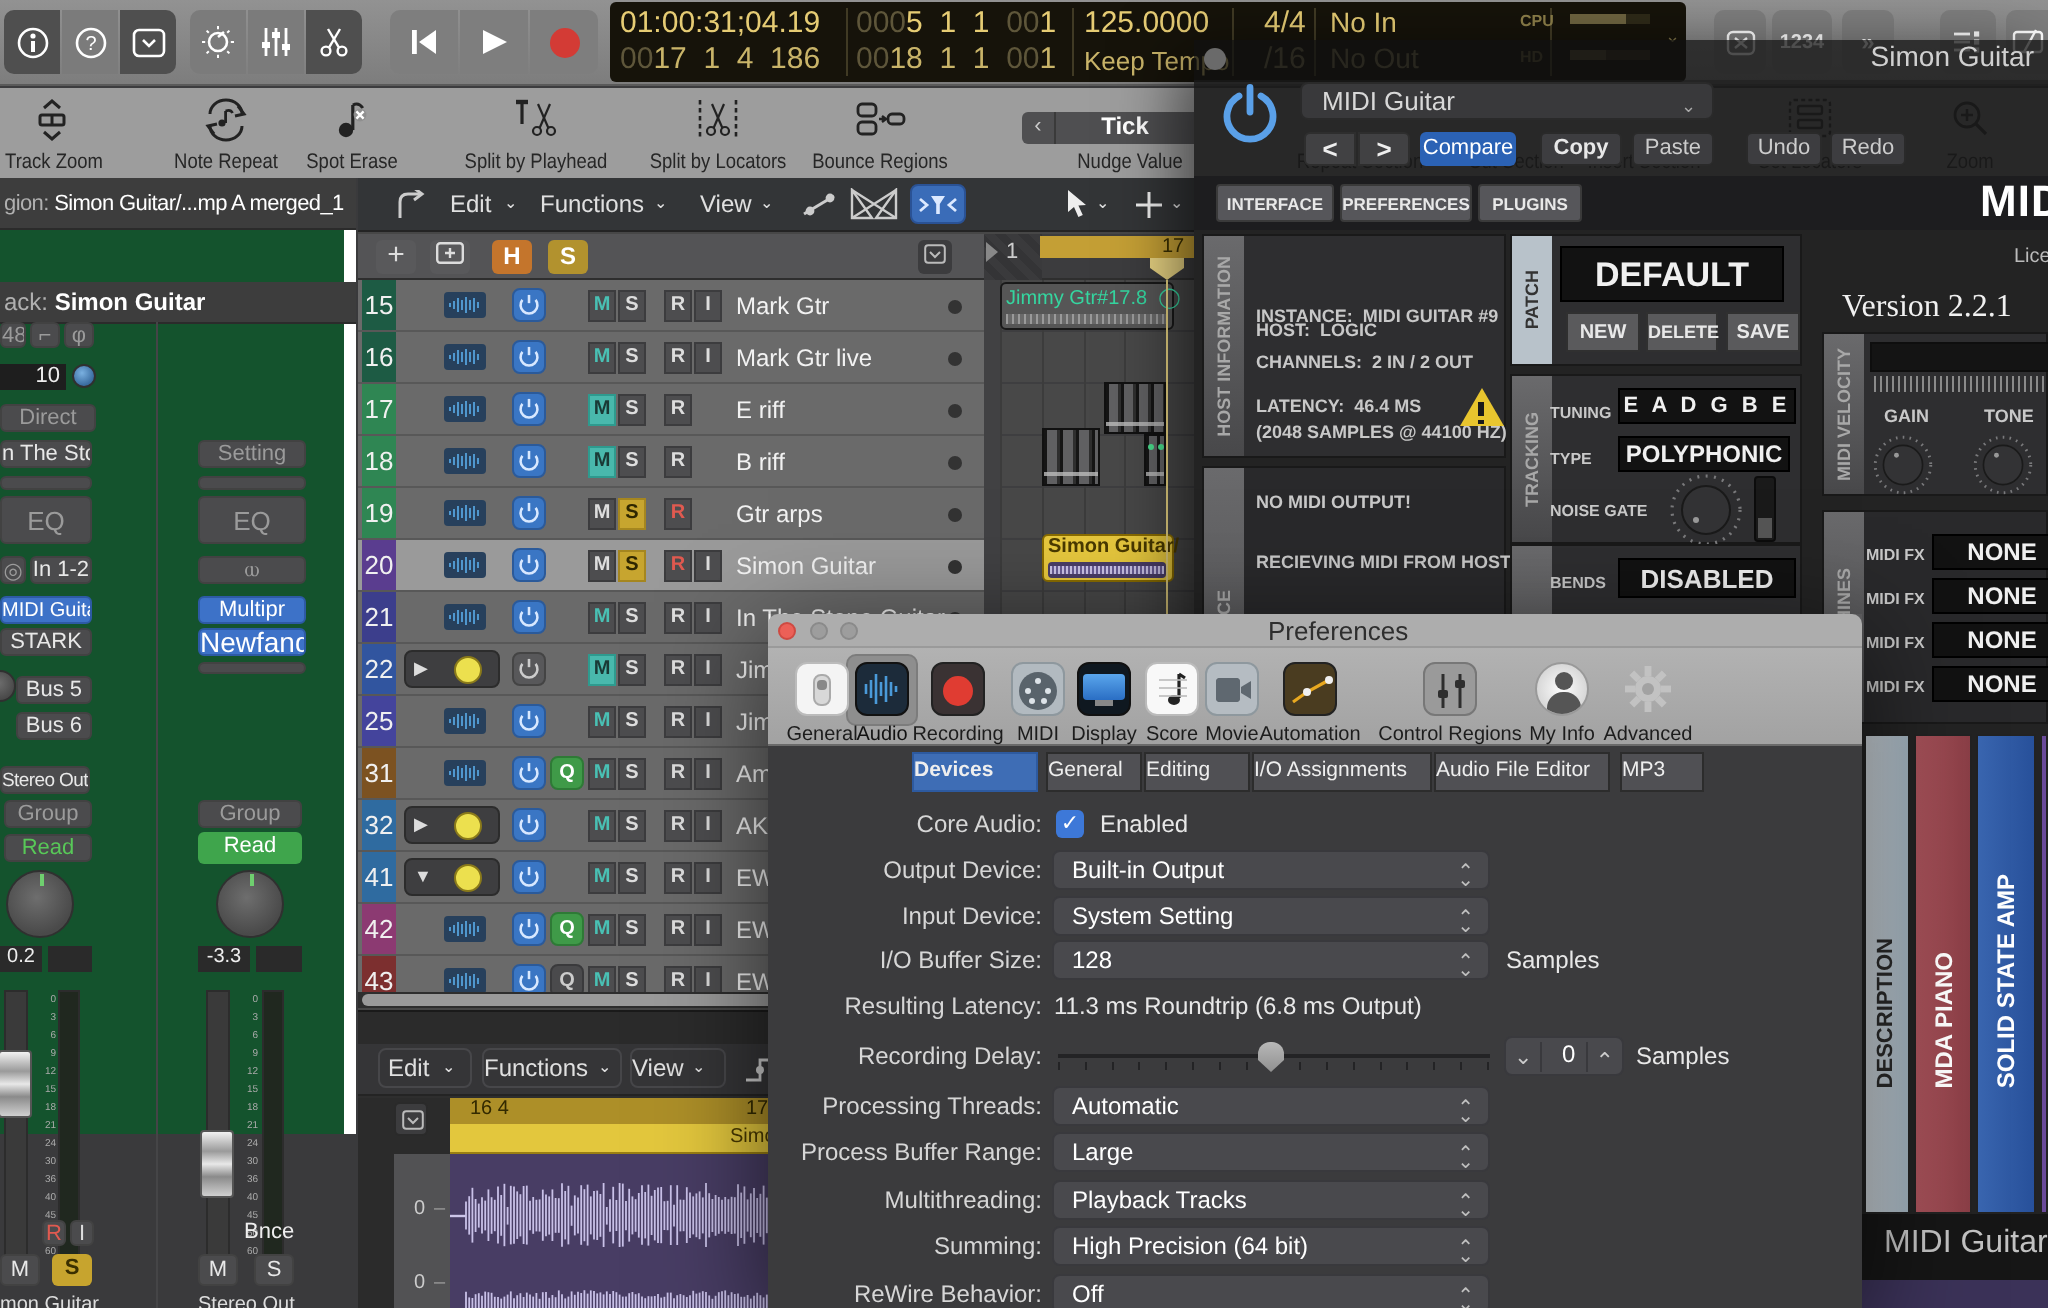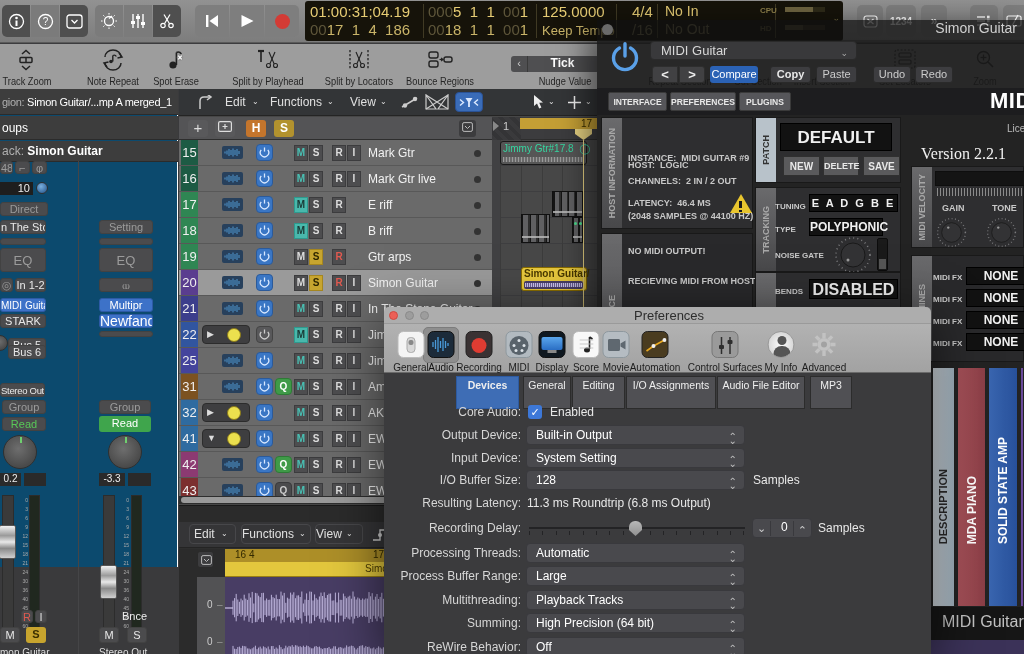--- a/index.html
+++ b/index.html
@@ -23,21 +23,21 @@
   #lcd { left:305px; top:1px; width:538px; height:40px; background:#16130a; border-radius:3px;
     color:#e6cc74; overflow:hidden; }
   .lcdrow { position:absolute; left:0; width:100%; font-size:15px; white-space:pre; }
   .dim { color:#5e563a; }
   .lcddiv { position:absolute; top:3px; bottom:3px; width:1px; background:#403a24; }
 
   
   #content { left:0; top:89px; width:1024px; height:565px; background:#3a3a3c; }
 
   
-  #insp { left:0; top:0; width:178px; height:478px; background:#0c4a6e; border-right:1px solid #ffffff;}
+  #insp { left:0; top:0; width:178px; height:478px; background:#14532d; border-right:6px solid #ffffff;}
   .ihead { position:absolute; left:0; width:178px; background:#3d3d3d; color:#fff;
      border-bottom:1px solid #2b2b2b; font-size:12px; line-height:25px; padding-left:2px; white-space:nowrap; }
   .ib { position:absolute; background:#4b4b4d; border:1px solid #424242; border-radius:3px;
      color:#9b9b9b; font-size:11px; text-align:center; overflow:hidden; white-space:nowrap; }
   .ib.white { color:#e8e8e8; }
   .ib.blue { background:#3d72c8; border-color:#2d5aa5; color:#fff; }
   .knob { position:absolute; border-radius:50%; background:radial-gradient(circle at 45% 40%, #6e6e6e, #4a4a4a 70%); border:1px solid #303030; }
 
   
   #tpanel { left:179px; top:0; width:421px; height:565px; background:#474747; }
@@ -86,22 +86,22 @@
   .plabel { position:absolute; color:#c8c8c8; font-size:9px; font-weight:bold; white-space:nowrap; }
 
   
   #prefs { left:384px; top:307px; width:547px; height:347px; box-shadow:0 12px 50px rgba(0,0,0,0.6); }
   #pf-title { position:absolute; left:0; top:0; width:547px; height:17px; background:#adadad; border-radius:5px 5px 0 0;
      border-bottom:1px solid #9a9a9a; }
   #pf-tbar { position:absolute; left:0; top:17px; width:547px; height:49px; background:linear-gradient(#b2b2b2,#a2a2a2); border-bottom:1px solid #6a6a6a; }
   #pf-body { position:absolute; left:0; top:66px; width:547px; height:281px; background:#3b3b3d; }
   .pficon { position:absolute; top:7px; width:27px; height:27px; border-radius:6px; transform:translateX(-50%); }
   .pflabel { position:absolute; top:38px; font-size:10px; color:#1c1c1c; transform:translateX(-50%); white-space:nowrap; }
-  .pftab { position:absolute; top:3px; height:33px; background:#505054; border:1px solid #2c2c2c; color:#eee;
-     font-size:10.5px; text-align:center; line-height:16px; overflow:hidden; }
+  .pftab { position:absolute; top:3px; height:20px; background:#505054; border:1px solid #2c2c2c; color:#eee;
+     font-size:10.5px; line-height:16px; overflow:hidden; }
   .pfrow { position:absolute; width:100%; height:20px; }
   .pflab2 { position:absolute; right:300px; font-size:12px; color:#d6d6d6; white-space:nowrap; line-height:20px; }
   .pfdrop { position:absolute; left:142px; width:219px; height:20px; background:#49494d; border:1px solid #39393d;
      border-radius:4px; color:#fff; font-size:12px; line-height:19px; padding-left:9px; }
   .pfdrop::after { content:"⌃"; position:absolute; right:7px; top:1px; color:#c0c0c0; font-size:10px; }
   .pfdrop::before { content:"⌄"; position:absolute; right:7px; top:5px; color:#c0c0c0; font-size:10px; }
   .pftext { position:absolute; font-size:12px; color:#e8e8e8; line-height:20px; white-space:nowrap; }
 </style>
 </head>
 <body>
@@ -308,39 +308,38 @@
       </div>
     <span style="position:absolute; left:455px; top:23px; font-size:8px; font-weight:bold; color:#554d30;">HD</span>
     <div style="position:absolute; left:480px; top:24px; width:40px; height:5px; background:#2e2a18;">
         <div style="width:45%; height:100%; background:#4a432c;"></div>
       </div>
       <span style="position:absolute; right:3px; top:12px; color:#7a6f45; font-size:9px;">⌄</span>
   </div>
   <div class="abs" id="content">
     <div class="abs" id="insp">
       <div class="ihead" style="top:0; height:26px; font-size:11px; line-height:26px; letter-spacing:-0.3px;"><span style="color:#b0b0b0;">gion: </span>Simon Guitar/...mp A merged_1</div>
-      <div class="ihead" style="top:27px; height:24px; line-height:24px;">oups</div>
       <div class="ihead" style="top:52px; height:21px; line-height:21px;"><span style="color:#b0b0b0;">ack: </span><b>Simon Guitar</b></div>
 
       <div class="ib" style="left:0; top:72px; width:13px; height:13px;">48</div>
       <div class="ib" style="left:15px; top:72px; width:15px; height:13px;">⌐</div>
       <div class="ib" style="left:32px; top:72px; width:15px; height:13px;">φ</div>
       <div style="position:absolute; left:0; top:93px; width:33px; height:13px; background:#1e1e1e; color:#eee; font-size:11px; text-align:right; padding-right:3px;">10</div>
       <div class="knob" style="left:36px; top:93px; width:12px; height:12px; background:radial-gradient(circle at 40% 35%, #7ab0e0, #3a6ca0 70%);"></div>
       <div class="ib" style="left:0; top:113px; width:48px; height:14px; line-height:13px;">Direct</div>
       <div class="ib white" style="left:0; top:131px; width:46px; height:14px; line-height:13px;">n The Sto...</div>
       <div class="ib" style="left:0; top:149px; width:46px; height:7px;"></div>
       <div class="ib" style="left:0; top:159px; width:46px; height:24px; line-height:23px; font-size:13px;">EQ</div>
       <div class="ib" style="left:0; top:189px; width:13px; height:14px;">◎</div>
       <div class="ib white" style="left:15px; top:189px; width:31px; height:14px; line-height:13px;">In 1-2</div>
       <div class="ib blue" style="left:0; top:209px; width:46px; height:14px; line-height:13px; font-size:10px;">MIDI Guita</div>
       <div class="ib white" style="left:0; top:225px; width:46px; height:14px; line-height:13px;">STARK</div>
       <div class="knob" style="left:-8px; top:246px; width:16px; height:16px;"></div>
       <div class="ib white" style="left:8px; top:249px; width:38px; height:14px; line-height:13px;">Bus 5</div>
-      <div class="ib white" style="left:8px; top:256px; width:38px; height:14px; line-height:13px;">Bus 6</div>
+      <div class="ib white" style="left:8px; top:267px; width:38px; height:14px; line-height:13px;">Bus 6</div>
       <div class="ib white" style="left:0; top:294px; width:45px; height:14px; line-height:13px; font-size:9.5px; letter-spacing:-0.3px;">Stereo Out</div>
       <div class="ib" style="left:2px; top:311px; width:44px; height:14px; line-height:13px;">Group</div>
       <div class="ib" style="left:2px; top:328px; width:44px; height:14px; line-height:13px; color:#58c858;">Read</div>
       <div class="knob" style="left:3px; top:346px; width:34px; height:34px;">
           <div style="position:absolute;left:16px;top:1px;width:2px;height:6px;background:#6fcf6f;"></div>
         </div>
       <div style="position:absolute; left:0; top:384px; width:21px; height:13px; background:#2a2a2a; color:#eee; font-size:10px; text-align:center;">0.2</div>
       <div style="position:absolute; left:24px; top:384px; width:22px; height:13px; background:#2a2a2a;"></div>
 
       <div class="ib" style="left:99px; top:131px; width:54px; height:14px; line-height:13px;">Setting</div>
@@ -1370,38 +1369,38 @@
         <div class="pbtn2" style="left:107px; top:38px; width:37px; height:20px; line-height:19px; background:#5a5a5c;">SAVE</div>
       </div>
 
       <div class="panel" style="left:158px; top:72px; width:146px; height:85px;">
         <div class="pvlabel">
             <span class="vtext">TRACKING</span>
           </div>
         <div class="plabel" style="left:19px; top:14px; font-size:8px;">TUNING</div>
         <div class="pvalue" style="left:53px; top:6px; width:89px; height:18px; font-size:11px; line-height:17px; letter-spacing:2px;">E A D G B E</div>
         <div class="plabel" style="left:19px; top:37px; font-size:8px;">TYPE</div>
-        <div class="pvalue" style="left:53px; top:30px; width:74px; height:18px; font-size:12px; line-height:17px;">POLYPHONIC</div>
+        <div class="pvalue" style="left:53px; top:30px; width:86px; height:18px; font-size:12px; line-height:17px;">POLYPHONIC</div>
         <div class="plabel" style="left:19px; top:63px; font-size:8px;">NOISE GATE</div>
         <svg style="position:absolute; left:78px; top:48px;" width="38" height="38" viewBox="0 0 38 38">
             <circle cx="19" cy="19" r="17" fill="none" stroke="#7a7a7c" stroke-width="1.6" stroke-dasharray="1,3.2"></circle>
             <circle cx="19" cy="19" r="12" fill="#333335" stroke="#1a1a1a"></circle>
             <circle cx="14" cy="24" r="1.5" fill="#999"></circle>
           </svg>
         <div style="position:absolute; left:121px; top:50px; width:11px; height:33px; background:#1a1a1a; border:1px solid #0c0c0c; border-radius:2px;">
             <div style="position:absolute; bottom:1px; left:1px; right:1px; height:10px; background:#555;"></div>
           </div>
       </div>
 
       <div class="panel" style="left:158px; top:157px; width:146px; height:136px;">
         <div class="pvlabel">
             <span class="vtext">CALIBRATION</span>
           </div>
         <div class="plabel" style="left:19px; top:14px; font-size:8px;">BENDS</div>
-        <div class="pvalue" style="left:53px; top:6px; width:89px; height:20px; font-size:16px; line-height:19px;">DISABLED</div>
+        <div class="pvalue" style="left:53px; top:6px; width:89px; height:20px; font-size:13px; line-height:19px;">DISABLED</div>
       </div>
 
       <div class="panel" style="left:314px; top:51px; width:113px; height:82px;">
         <div class="pvlabel">
             <span class="vtext">MIDI VELOCITY</span>
           </div>
         <div style="position:absolute; left:23px; top:4px; width:92px; height:15px; background:#141414; border:1px solid #0e0e0e;"></div>
         <div style="position:absolute; left:25px; top:21px; width:90px; height:8px; background:repeating-linear-gradient(90deg,#8a8a8a 0 1px,transparent 1px 3px);"></div>
         <div class="plabel" style="left:30px; top:36px;">GAIN</div>
         <div class="plabel" style="left:80px; top:36px;">TONE</div>
@@ -1517,21 +1516,21 @@
           </svg></div>
       <div class="pflabel" style="left:271px;">Automation</div>
       <div class="pficon" style="left:341px; background:#9a9a9a; border:1px solid #777;"><svg style="margin:4px 6px" width="15" height="19" viewBox="0 0 15 19">
             <g stroke="#2e2e2e" stroke-width="1.5">
               <line x1="3" y1="1" x2="3" y2="18"></line>
               <line x1="11.5" y1="1" x2="11.5" y2="18"></line>
             </g>
             <rect x="0.5" y="9" width="5" height="4" rx="1" fill="#2e2e2e"></rect>
             <rect x="9" y="4" width="5" height="4" rx="1" fill="#2e2e2e"></rect>
           </svg></div>
-      <div class="pflabel" style="left:341px;">Control Surfaces</div>
+      <div class="pflabel" style="left:341px;">Control Regions</div>
       <div class="pficon" style="left:397px; border:none;">
           <div style="width:27px; height:27px; border-radius:50%; background:radial-gradient(#fdfdfd,#c8c8c8); border:1px solid #999; position:relative; overflow:hidden;">
             <div style="position:absolute; left:8.5px; top:4px; width:9px; height:9px; border-radius:50%; background:#555;"></div>
             <div style="position:absolute; left:4.5px; top:14px; width:17px; height:12px; border-radius:8px 8px 0 0; background:#555;"></div>
           </div>
         </div>
       <div class="pflabel" style="left:397px;">My Info</div>
       <div class="pficon" style="left:440px; border:none;"><svg width="27" height="27" viewBox="0 0 27 27">
             <g fill="#c2c2c2">
               <circle cx="13.5" cy="13.5" r="6.5"></circle>

